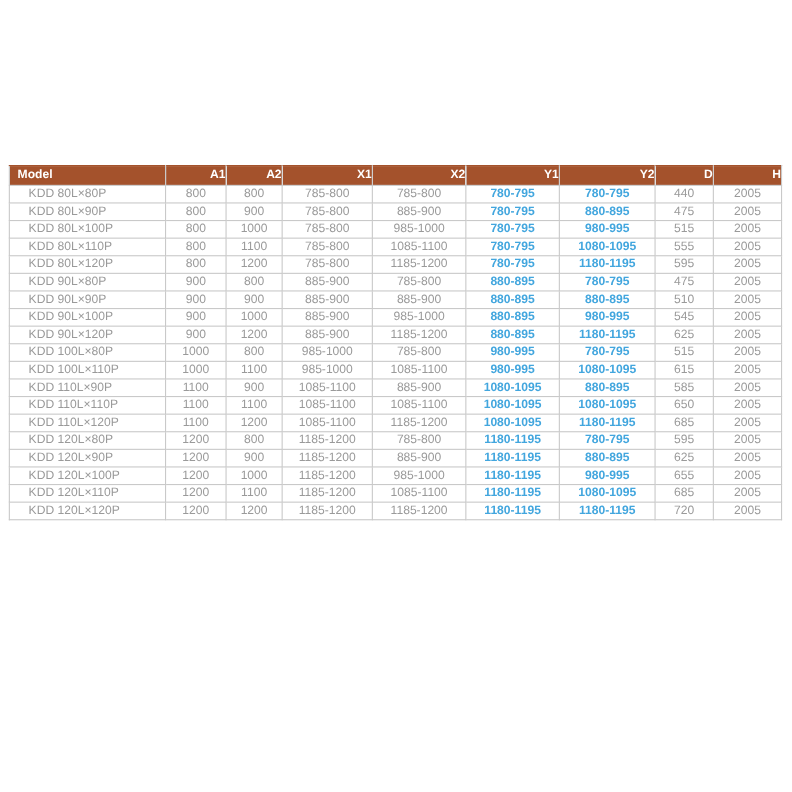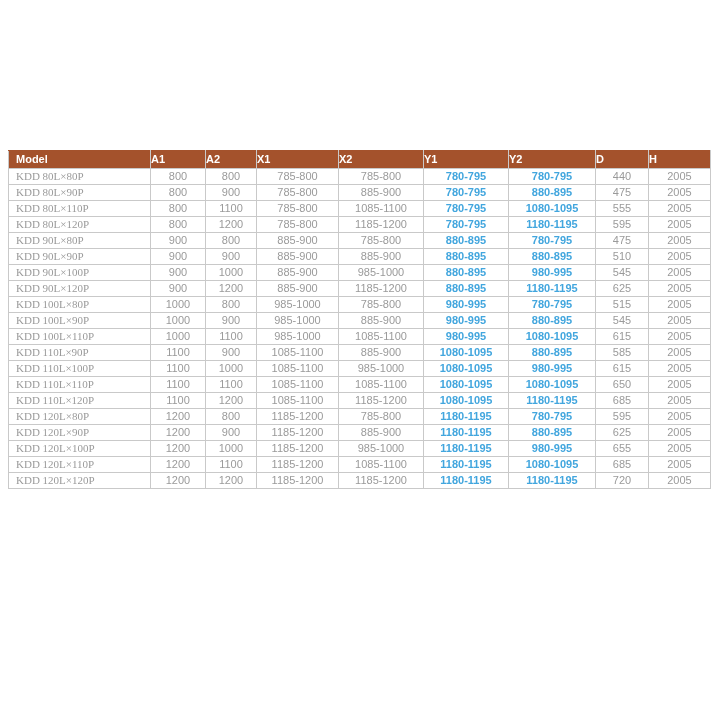--- a/index.html
+++ b/index.html
@@ -28,21 +28,21 @@
       table-layout: fixed;
     }
     table.spec-table th {
       background: var(--header-bg, #a4522c);
       color: var(--header-text, #ffffff);
       font-size: 11px;
       font-weight: bold;
       height: 17px;
       line-height: 17px;
       padding: 0;
-      text-align: left;
+      text-align: right;
       border: 1px solid var(--border-color, #c9c9c9);
       border-top: 1px solid var(--header-bg, #a4522c);
       overflow: hidden;
       white-space: nowrap;
     }
     table.spec-table th.left {
       text-align: left;
       padding-left: 7px;
     }
     table.spec-table td {
@@ -52,22 +52,21 @@
       font-size: 11px;
       color: var(--body-text, #9a9a9a);
       text-align: center;
       border: 1px solid var(--border-color, #c9c9c9);
       background: #ffffff;
       overflow: hidden;
       white-space: nowrap;
     }
     table.spec-table td.left {
       text-align: left;
-      padding-left: 7px;
-      font-family: Liberation Serif, serif;
+      padding-left: 17px;
     }
     table.spec-table td.hl {
       color: var(--highlight-text, #42a6de);
       font-weight: bold;
     }
   </style>
 </head>
 <body>
 
 <div class="page">
@@ -113,20 +112,31 @@
           <td>800</td>
           <td>900</td>
           <td>785-800</td>
           <td>885-900</td>
           <td class="hl">780-795</td>
           <td class="hl">880-895</td>
           <td>475</td>
           <td>2005</td>
         </tr>
         <tr>
+          <td class="left">KDD 80L×100P</td>
+          <td>800</td>
+          <td>1000</td>
+          <td>785-800</td>
+          <td>985-1000</td>
+          <td class="hl">780-795</td>
+          <td class="hl">980-995</td>
+          <td>515</td>
+          <td>2005</td>
+        </tr>
+        <tr>
           <td class="left">KDD 80L×110P</td>
           <td>800</td>
           <td>1100</td>
           <td>785-800</td>
           <td>1085-1100</td>
           <td class="hl">780-795</td>
           <td class="hl">1080-1095</td>
           <td>555</td>
           <td>2005</td>
         </tr>
@@ -190,61 +200,39 @@
           <td>1000</td>
           <td>800</td>
           <td>985-1000</td>
           <td>785-800</td>
           <td class="hl">980-995</td>
           <td class="hl">780-795</td>
           <td>515</td>
           <td>2005</td>
         </tr>
         <tr>
-          <td class="left">KDD 100L×90P</td>
-          <td>1000</td>
-          <td>900</td>
-          <td>985-1000</td>
-          <td>885-900</td>
-          <td class="hl">980-995</td>
-          <td class="hl">880-895</td>
-          <td>545</td>
-          <td>2005</td>
-        </tr>
-        <tr>
           <td class="left">KDD 100L×110P</td>
           <td>1000</td>
           <td>1100</td>
           <td>985-1000</td>
           <td>1085-1100</td>
           <td class="hl">980-995</td>
           <td class="hl">1080-1095</td>
           <td>615</td>
           <td>2005</td>
         </tr>
         <tr>
           <td class="left">KDD 110L×90P</td>
           <td>1100</td>
           <td>900</td>
           <td>1085-1100</td>
           <td>885-900</td>
           <td class="hl">1080-1095</td>
           <td class="hl">880-895</td>
           <td>585</td>
-          <td>2005</td>
-        </tr>
-        <tr>
-          <td class="left">KDD 110L×100P</td>
-          <td>1100</td>
-          <td>1000</td>
-          <td>1085-1100</td>
-          <td>985-1000</td>
-          <td class="hl">1080-1095</td>
-          <td class="hl">980-995</td>
-          <td>615</td>
           <td>2005</td>
         </tr>
         <tr>
           <td class="left">KDD 110L×110P</td>
           <td>1100</td>
           <td>1100</td>
           <td>1085-1100</td>
           <td>1085-1100</td>
           <td class="hl">1080-1095</td>
           <td class="hl">1080-1095</td>

